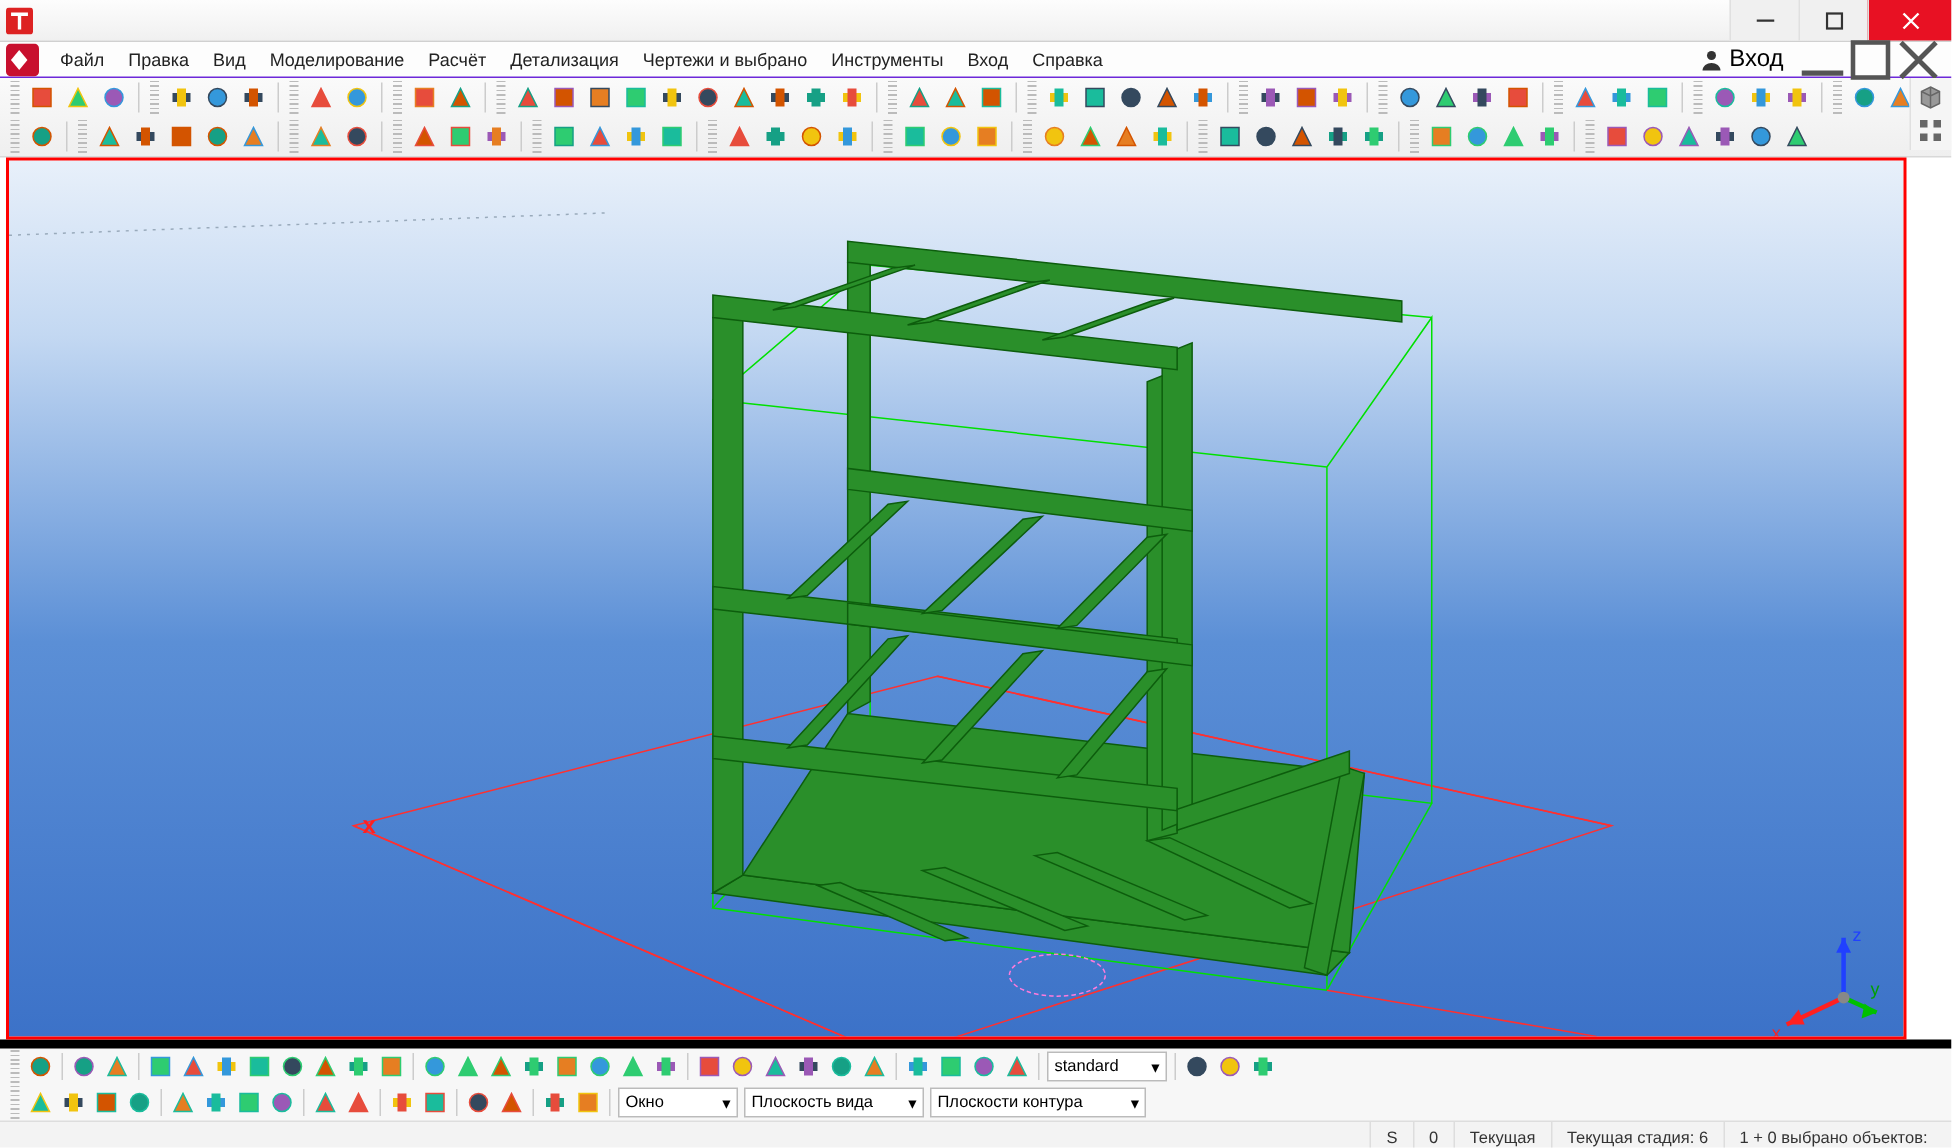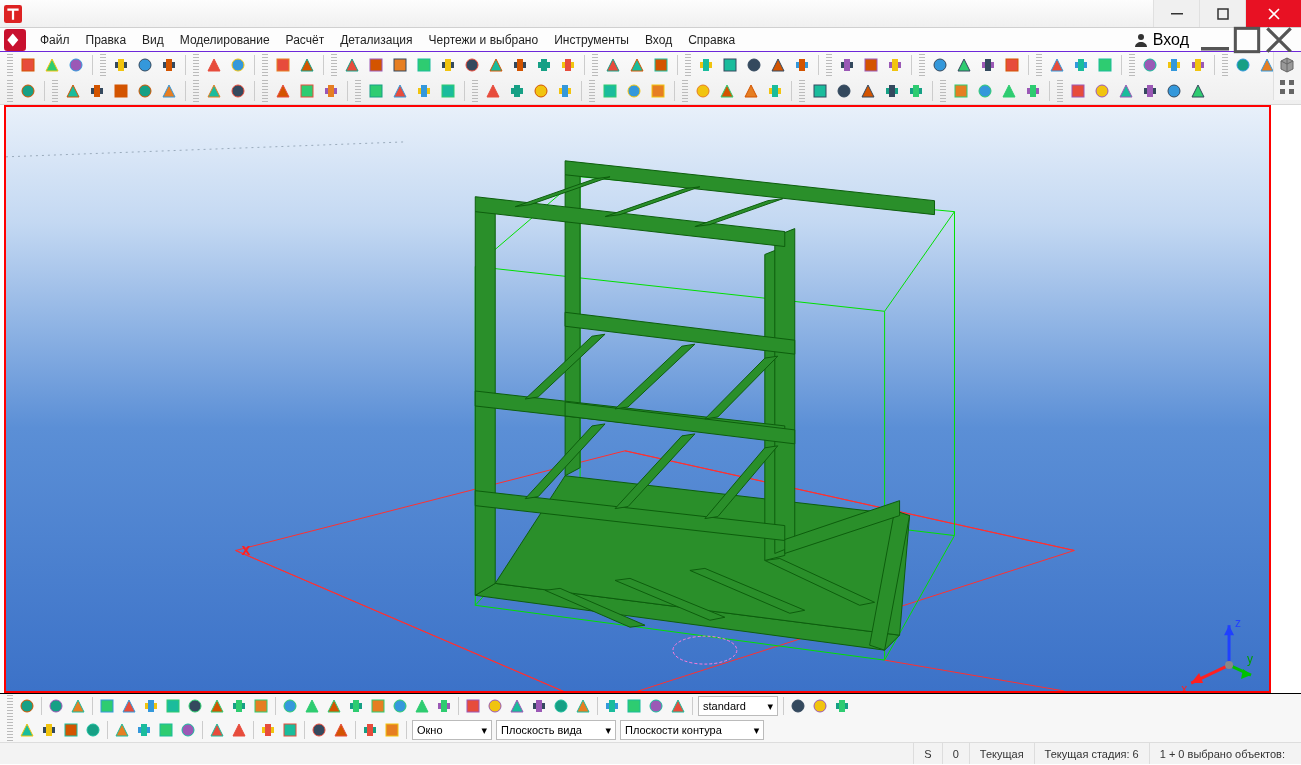--- a/index.html
+++ b/index.html
@@ -33,21 +33,21 @@
 
 
 .side-panel { position:absolute; right:0; top:52px; width:28px; display:flex; flex-direction:column; gap:4px; padding:4px 2px; background:#f5f5f5; border-left:1px solid #e0e0e0; height:48px;}
 .side-btn { width:22px; height:22px; display:flex;align-items:center;justify-content:center;}
 
 
 .viewport-wrap { position:relative; height: 588px; }
 .viewport { position:absolute; left:4px; top:0; right:30px; bottom:0; border:2px solid #ff0000; background: linear-gradient(to bottom, #e8f0fa 0%, #c3d8f2 20%, #5b8fd6 55%, #3c72c8 100%); overflow:hidden;}
 
 
-.bottom-bars { background:#f7f7f7; border-top:1px solid #000000;}
+.bottom-bars { background:#f7f7f7; border-top:6px solid #000000;}
 .btb-row { height:24px; display:flex; align-items:center; padding:0 4px; font-size:12px; gap:0;}
 .btb-btn { width:20px; height:20px; margin:0 1px; display:flex;align-items:center;justify-content:center; border:1px solid transparent;}
 .btb-sep { width:1px; height:18px; background:#ccc; margin:0 3px;}
 .combo { height:20px; border:1px solid #bbb; background:#fff; display:flex; align-items:center; padding:0 4px; font-size:11px; gap:6px; margin:0 2px; min-width:80px;}
 .combo .arrow { margin-left:auto; }
 .combo.lg { min-width: 120px; }
 .combo.xl { min-width: 140px; gap: 32px; }
 
 
 .statusbar { height:22px; background:#f3f3f3; border-top:1px solid #ddd; display:flex; align-items:center; font-size:11px; color:#333; padding:0 6px; }

